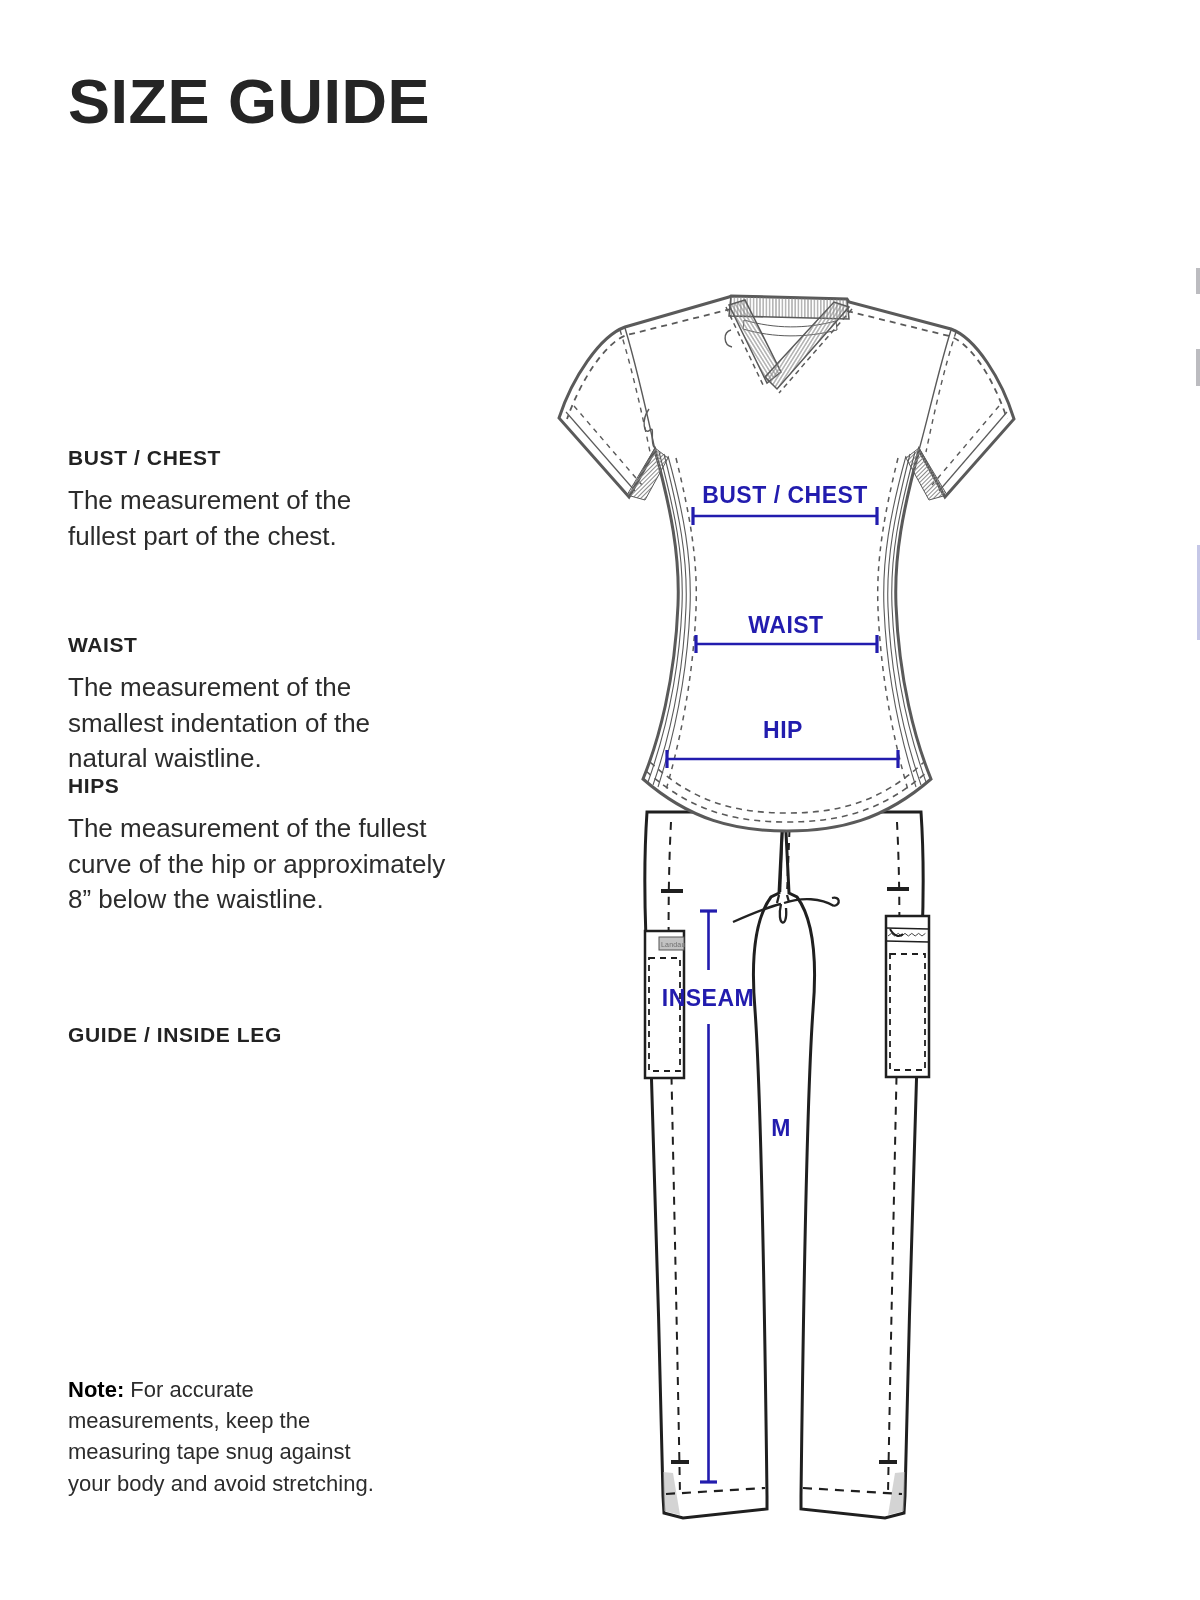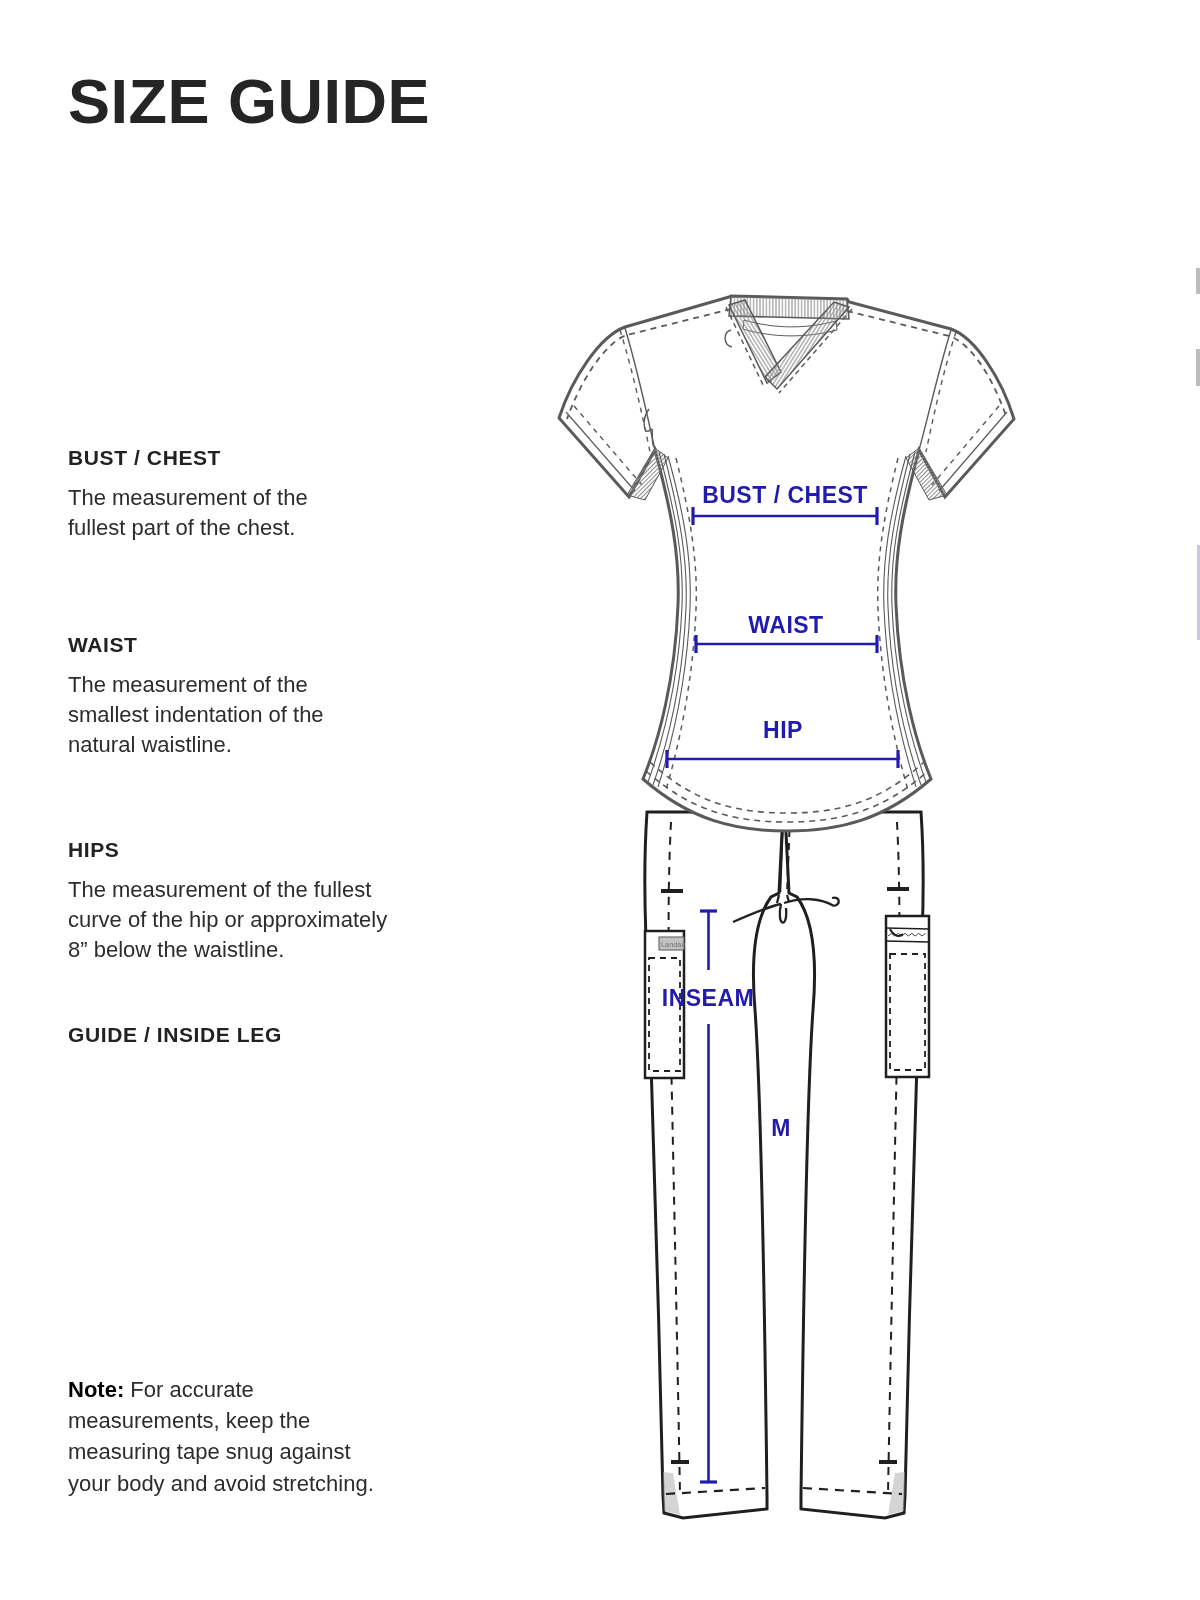--- a/index.html
+++ b/index.html
@@ -11,21 +11,21 @@
   h1.title{
     margin:0;font-size:63px;font-weight:800;letter-spacing:0.5px;color:#252525;line-height:1;
   }
   .intro{
     margin:0;font-size:27px;line-height:1.42;color:#2c2c2c;white-space:pre-line;
   }
   .sec-heading{
     margin:0 0 13px 0;font-size:21px;font-weight:700;letter-spacing:0.6px;color:#222;
   }
   .sec-body{
-    margin:0;font-size:22px;line-height:1.37;color:#2c2c2c;white-space:pre-line;
+    margin:0;font-size:26px;line-height:1.37;color:#2c2c2c;white-space:pre-line;
   }
   .note{
     margin:0;font-size:22px;line-height:1.42;color:#2c2c2c;white-space:pre-line;
   }
   .note .note-label{font-weight:700;color:#000000;margin-top:12px;}
   .diagram-wrap{position:absolute;left:540px;top:280px;width:480px;height:1250px;}
   .edge-frag{position:absolute;}
   svg text.blue-label{
     font-family:"Liberation Sans","DejaVu Sans",sans-serif;
     font-weight:700;font-size:23px;letter-spacing:0.5px;
@@ -49,21 +49,21 @@
 fullest part of the chest.</p>
   </section>
 
   <section class="copy" style="top:633px;">
     <h2 class="sec-heading">WAIST</h2>
     <p class="sec-body">The measurement of the
 smallest indentation of the
 natural waistline.</p>
   </section>
 
-  <section class="copy" style="top:838px;">
+  <section class="copy" style="top:774px;">
     <h2 class="sec-heading">HIPS</h2>
     <p class="sec-body">The measurement of the fullest
 curve of the hip or approximately
 8” below the waistline.</p>
   </section>
 
   <section class="copy" style="top:1023px;">
     <h2 class="sec-heading">GUIDE / INSIDE LEG</h2>
   </section>
 

